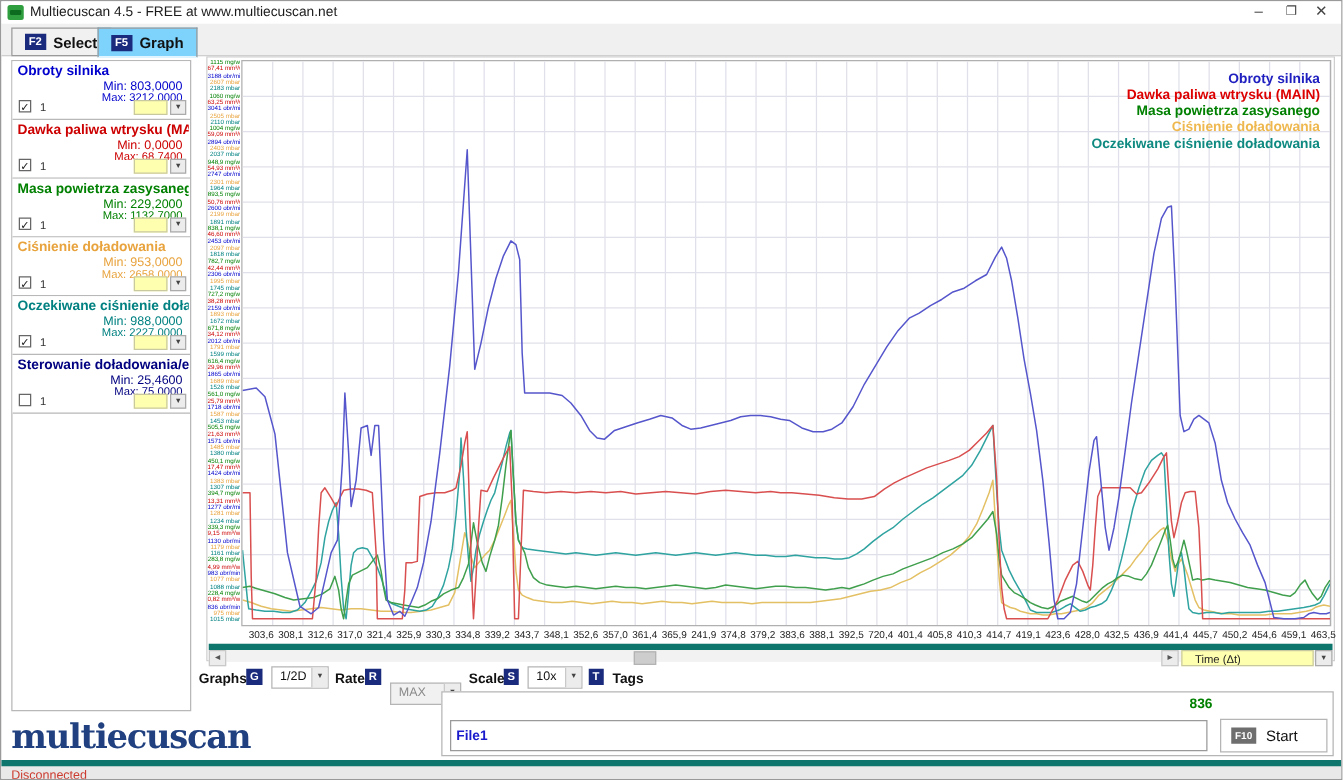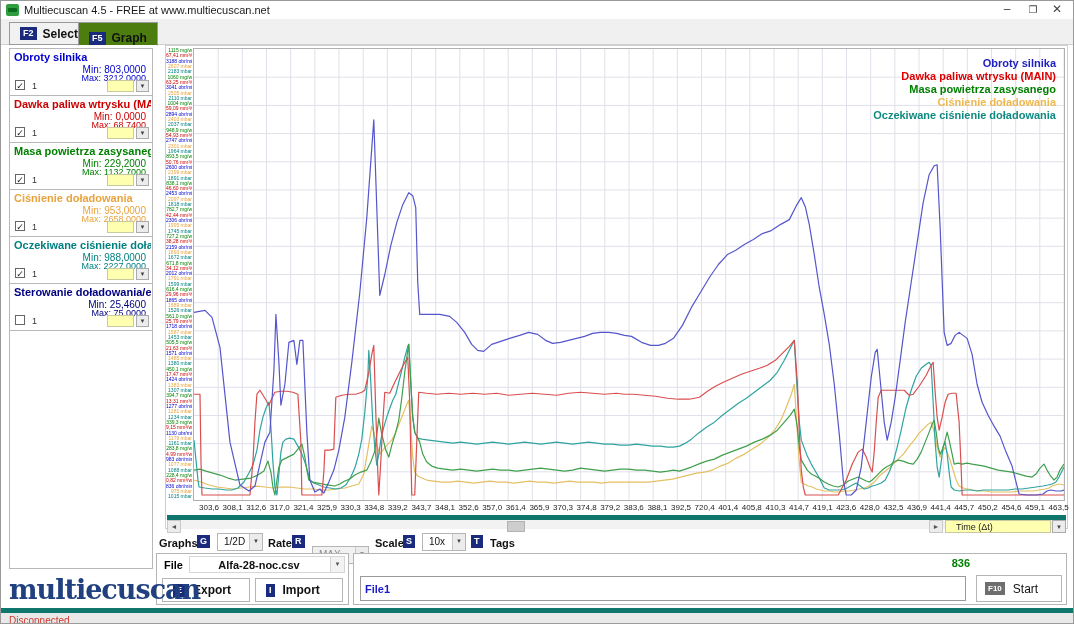--- a/index.html
+++ b/index.html
@@ -13,21 +13,21 @@
   .app-icon:after{content:"";position:absolute;left:2px;top:4px;width:9px;height:4px;background:#0c6b1e;border-radius:1px;}
   .title-text{position:absolute;left:23px;top:3px;font-size:11px;color:#1a1a1a;white-space:nowrap;}
   .win-btn{position:absolute;top:0;width:24px;height:18px;font-size:12px;line-height:17px;text-align:center;color:#444;}
   .wb-min{right:54px;} .wb-max{right:28px;font-size:10px;} .wb-close{right:4px;}
 
   
   .tabstrip{position:absolute;left:0;top:18px;right:0;height:26px;background:#f0f0f0;border-bottom:1px solid #cfcfcf;}
   .tab{position:absolute;top:3px;height:23px;display:flex;align-items:center;gap:6px;padding:0 10px;
     font-size:12px;font-weight:bold;color:#111;border:1px solid #9a9a9a;background:#f1f1f1;}
   .tab-select{left:8px;}
-  .tab-graph{left:77px;background:#4d7c0f;border-bottom:1px solid #fff;z-index:2;height:24px;align-items:flex-end;}
+  .tab-graph{left:77px;background:#7dd3fc;border-bottom:1px solid #fff;z-index:2;height:24px;}
   .kbadge{display:inline-block;background:#1a2b7e;color:#fff;font-size:9px;font-weight:bold;
     padding:1px 3px;line-height:11px;}
 
   
   .sidebar{position:absolute;left:8px;top:47px;width:144px;height:521px;border:1px solid #b8b8b8;background:#fff;}
   .panel{position:relative;height:47px;border-bottom:1px solid #b8b8b8;overflow:hidden;background:#fff;}
   .ch-title{position:absolute;left:4px;top:2px;right:1px;font-size:11px;font-weight:bold;white-space:nowrap;overflow:hidden;}
   .ch-min{position:absolute;right:6px;top:15px;font-size:10px;white-space:nowrap;}
   .ch-max{position:absolute;right:6px;top:24px;font-size:9px;white-space:nowrap;}
   .ch-row{position:absolute;left:4px;right:3px;bottom:3px;height:12px;}
@@ -350,21 +350,21 @@
         <span class="xlabel" style="left: 148px;">325,9</span>
         <span class="xlabel" style="left: 171.6px;">330,3</span>
         <span class="xlabel" style="left: 195.2px;">334,8</span>
         <span class="xlabel" style="left: 218.8px;">339,2</span>
         <span class="xlabel" style="left: 242.4px;">343,7</span>
         <span class="xlabel" style="left: 266px;">348,1</span>
         <span class="xlabel" style="left: 289.6px;">352,6</span>
         <span class="xlabel" style="left: 313.2px;">357,0</span>
         <span class="xlabel" style="left: 336.8px;">361,4</span>
         <span class="xlabel" style="left: 360.4px;">365,9</span>
-        <span class="xlabel" style="left: 384px;">370,3</span>
+        <span class="xlabel" style="left: 384px;">241,9</span>
         <span class="xlabel" style="left: 407.6px;">374,8</span>
         <span class="xlabel" style="left: 431.2px;">379,2</span>
         <span class="xlabel" style="left: 454.8px;">383,6</span>
         <span class="xlabel" style="left: 478.4px;">388,1</span>
         <span class="xlabel" style="left: 502px;">392,5</span>
         <span class="xlabel" style="left: 525.6px;">720,4</span>
         <span class="xlabel" style="left: 549.2px;">401,4</span>
         <span class="xlabel" style="left: 572.8px;">405,8</span>
         <span class="xlabel" style="left: 596.4px;">410,3</span>
         <span class="xlabel" style="left: 620px;">414,7</span>
@@ -403,35 +403,20 @@
   </div>
   <div class="ctl-label" style="left:374px;">Scale</div>
   <span class="kbadge ctl-badge" style="left:402px;">S</span>
   <div class="combo" style="left:421px;width:44px;">
     <span class="val">10x</span>
     <span class="arr">▼</span>
   </div>
   <span class="kbadge ctl-badge" style="left:470px;">T</span>
   <div class="ctl-label" style="left:489px;">Tags</div>
 
-  <div class="filepanel">
-    <div class="file-label">File</div>
-    <div class="filecombo">
-      <span class="val">Alfa-28-noc.csv</span>
-      <span class="arr">▼</span>
-    </div>
-    <div class="btn btn-export">
-      <span class="kbadge">E</span>
-      <span>Export</span>
-    </div>
-    <div class="btn btn-import">
-      <span class="kbadge">I</span>
-      <span>Import</span>
-    </div>
-  </div>
 
   <div class="rightpanel">
     <div class="counter">836</div>
     <input class="nameinput" type="text" value="File1" style="">
     <div class="btn-start">
       <span class="graybadge">F10</span>
       <span>Start</span>
     </div>
   </div>
 

